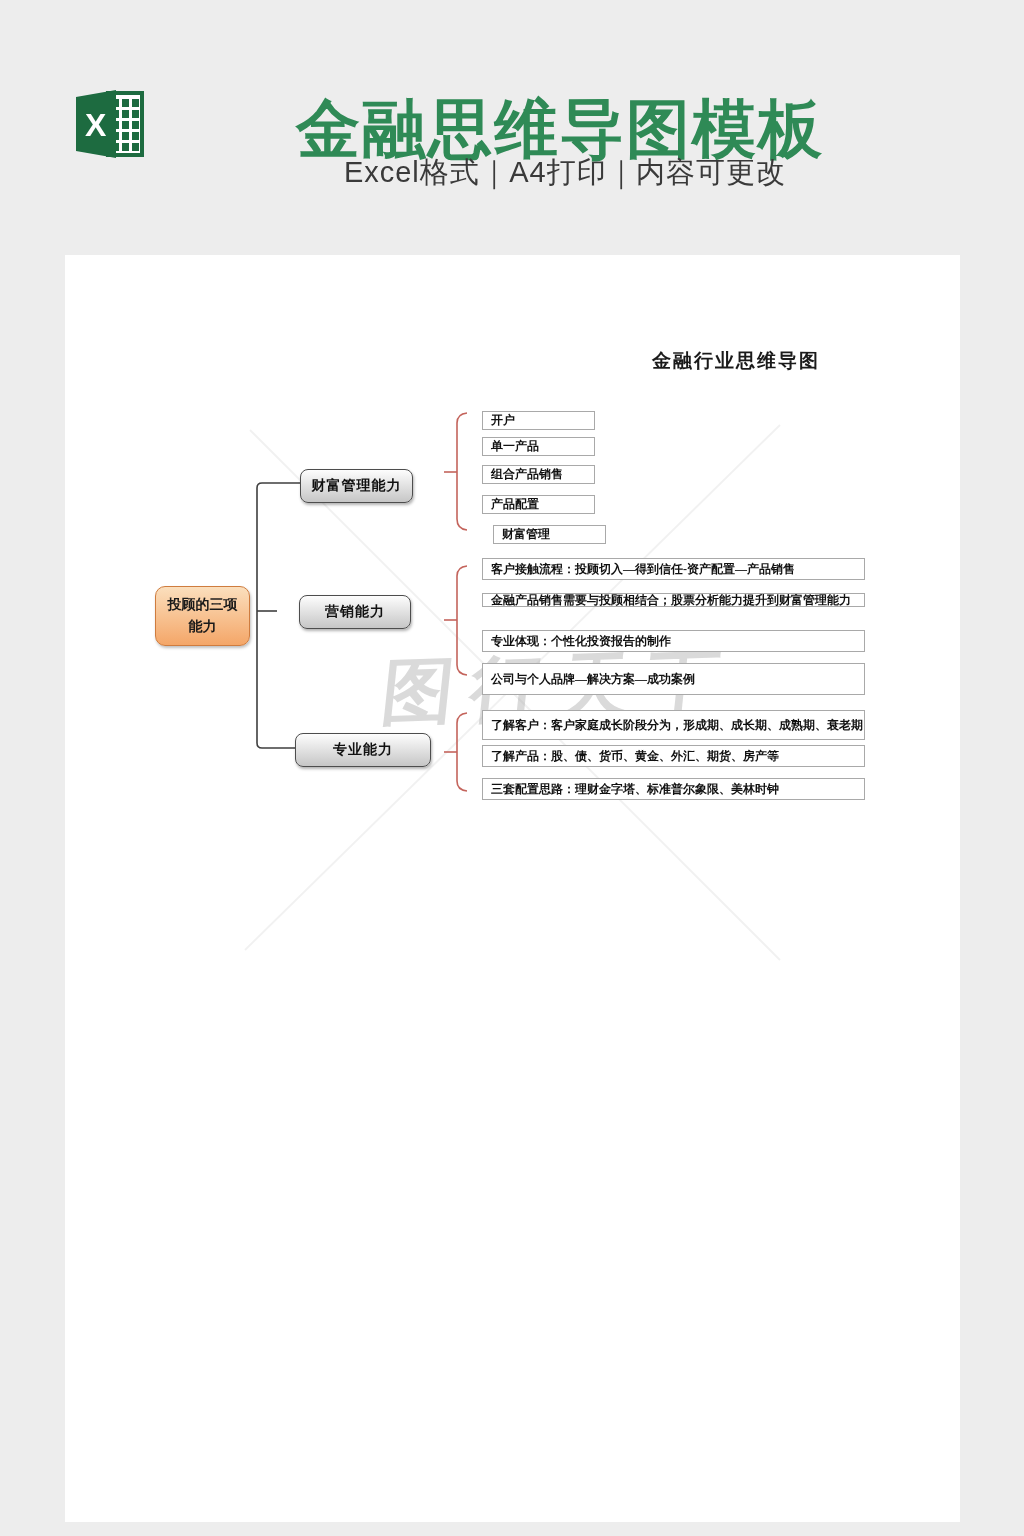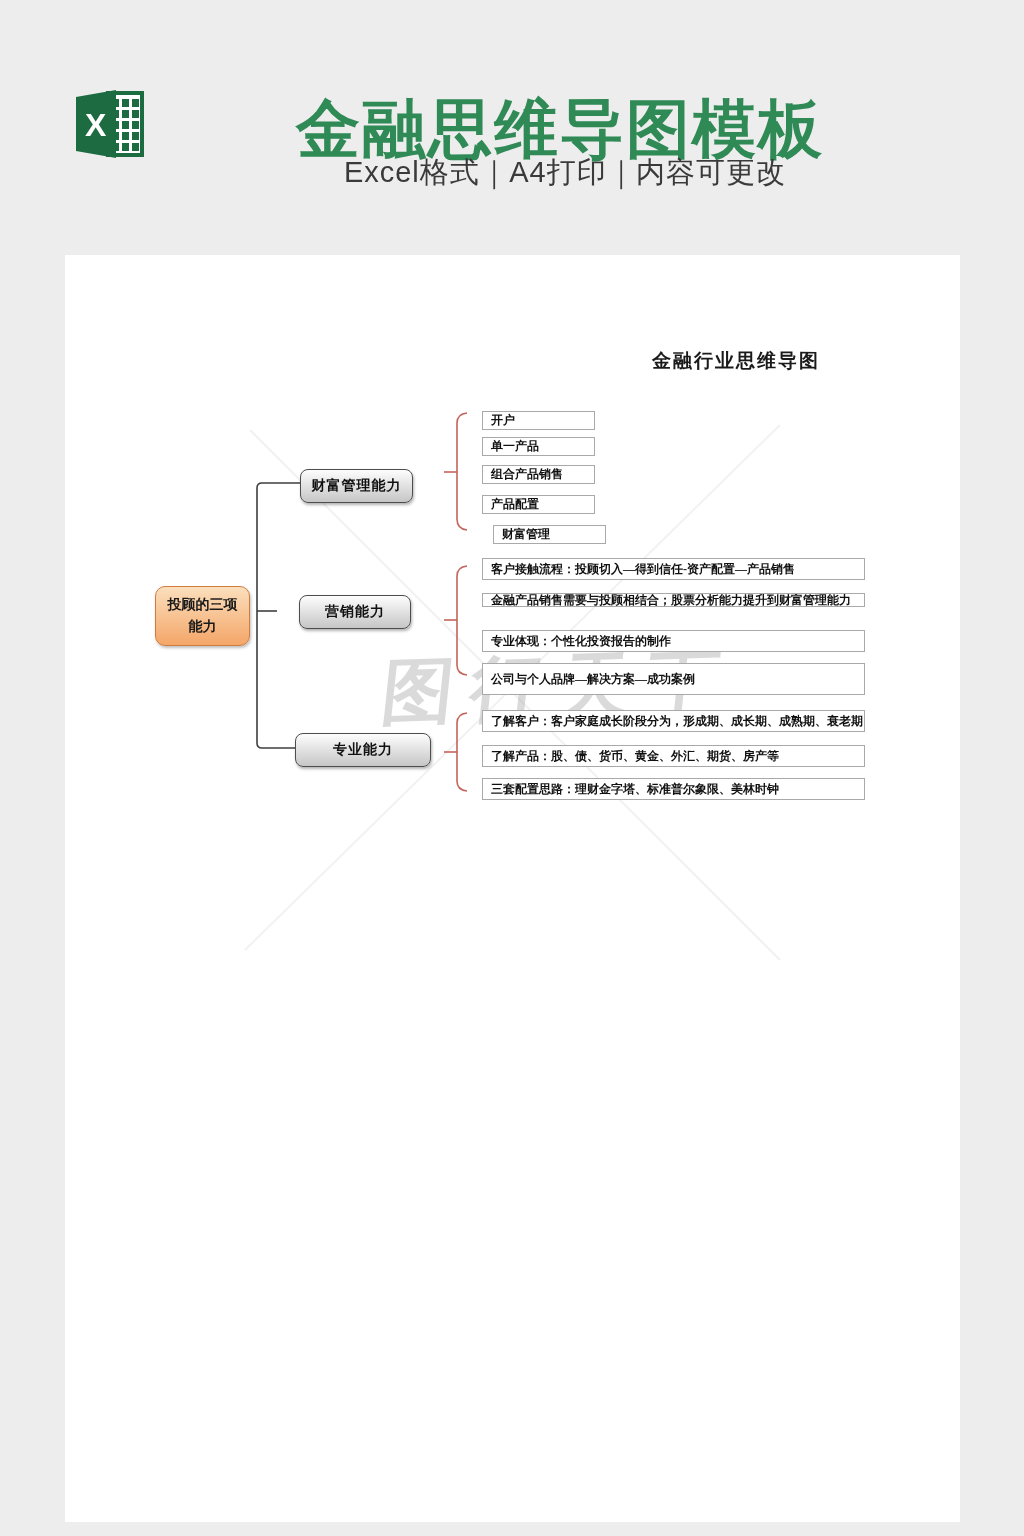--- a/index.html
+++ b/index.html
@@ -162,18 +162,18 @@
       <div class="child-box" style="left: 417px; top: 240px; width: 113px; height: 19px;">产品配置</div>
       <div class="child-box" style="left: 417px; top: 270px; width: 113px; height: 19px; margin-left: 11px;">财富管理</div>
     </div>
   <div>
       <div class="child-box" style="left: 417px; top: 303px; width: 383px; height: 22px;">客户接触流程：投顾切入—得到信任-资产配置—产品销售</div>
       <div class="child-box" style="left: 417px; top: 338px; width: 383px; height: 14px;">金融产品销售需要与投顾相结合；股票分析能力提升到财富管理能力</div>
       <div class="child-box" style="left: 417px; top: 375px; width: 383px; height: 22px;">专业体现：个性化投资报告的制作</div>
       <div class="child-box" style="left: 417px; top: 408px; width: 383px; height: 32px;">公司与个人品牌—解决方案—成功案例</div>
     </div>
   <div>
-      <div class="child-box" style="left: 417px; top: 455px; width: 383px; height: 22px;">了解客户：客户家庭成长阶段分为，形成期、成长期、成熟期、衰老期</div>
+      <div class="child-box" style="left: 417px; top: 455px; width: 383px; height: 30px;">了解客户：客户家庭成长阶段分为，形成期、成长期、成熟期、衰老期</div>
       <div class="child-box" style="left: 417px; top: 490px; width: 383px; height: 22px;">了解产品：股、债、货币、黄金、外汇、期货、房产等</div>
       <div class="child-box" style="left: 417px; top: 523px; width: 383px; height: 22px;">三套配置思路：理财金字塔、标准普尔象限、美林时钟</div>
     </div>
 
 </div>
 
 </body></html>

